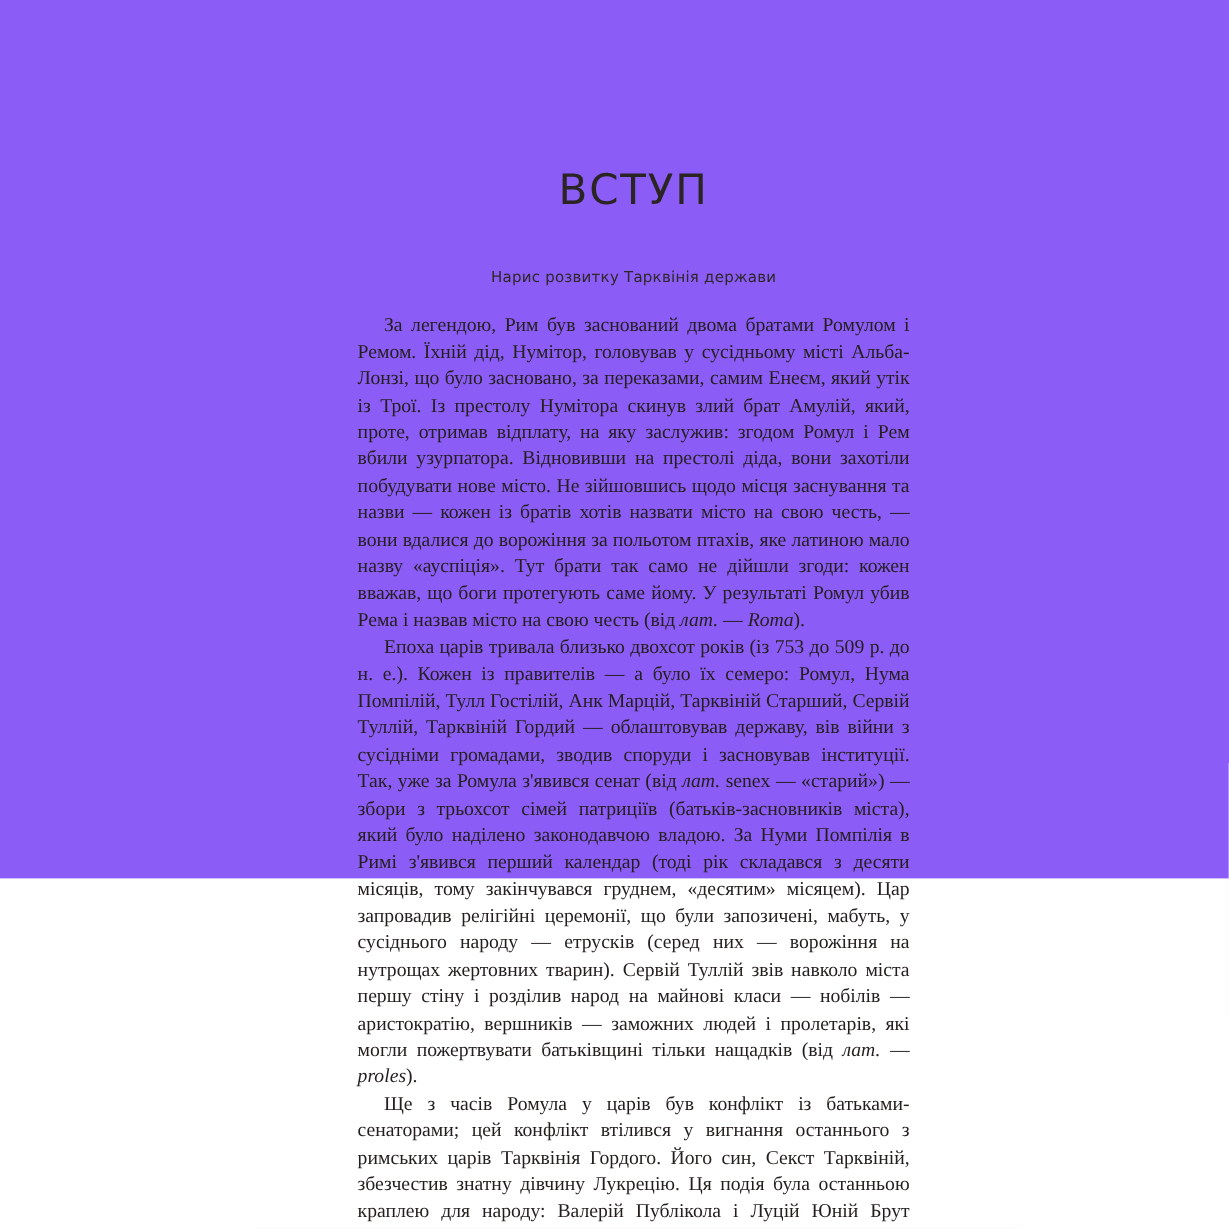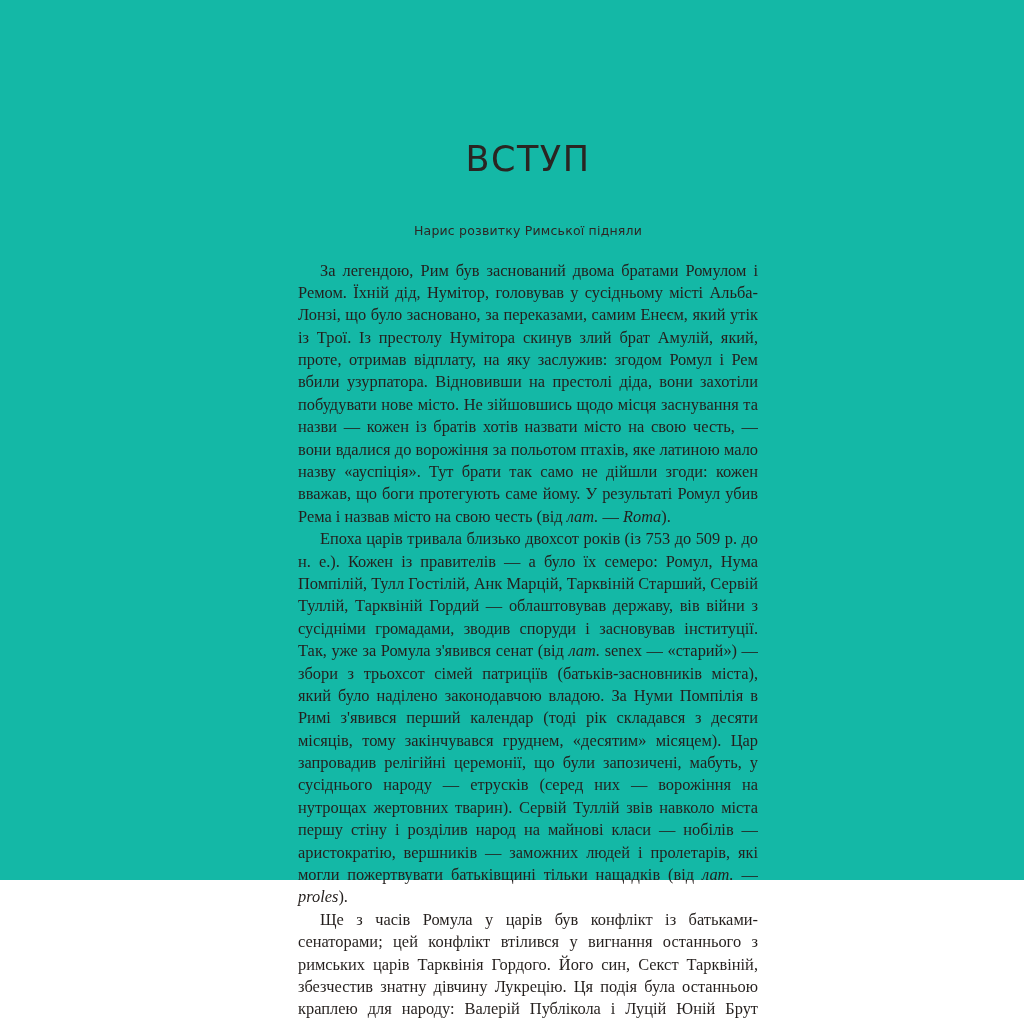--- a/index.html
+++ b/index.html
@@ -10,22 +10,22 @@
   body {
     width: 1024px;
     height: 1024px;
     font-family: "Liberation Serif", serif;
     color: #241f1d;
     -webkit-font-smoothing: antialiased;
   }
   .page {
     position: relative;
     width: 1024px;
-    height: 880px;
-    background: #14b8a6;
+    height: 732px;
+    background: #8b5cf6;
     box-sizing: border-box;
   }
   .content {
     position: absolute;
     left: 298px;
     top: 140px;
     width: 460px;
   }
   .chapter-title {
     font-family: "DejaVu Sans", sans-serif;
@@ -64,21 +64,21 @@
   }
 </style>
 </head>
 <body>
 
 <div class="page">
   <div class="content">
 
     <h1 class="chapter-title">ВСТУП</h1>
 
-    <div class="subtitle">Нарис розвитку Римської підняли</div>
+    <div class="subtitle">Нарис розвитку Тарквінія держави</div>
 
     <div class="body-text">
       <p>За легендою, Рим був заснований двома братами Ромулом і Ремом. Їхній дід, Нумітор, головував у сусідньому місті Альба-Лонзі, що було засновано, за переказами, самим Енеєм, який утік із Трої. Із престолу Нумітора скинув злий брат Амулій, який, проте, отримав відплату, на яку заслужив: згодом Ромул і Рем вбили узурпатора. Відновивши на престолі діда, вони захотіли побудувати нове місто. Не зійшовшись щодо місця заснування та назви — кожен із братів хотів назвати місто на свою честь, — вони вдалися до ворожіння за польотом птахів, яке латиною мало назву «ауспіція». Тут брати так само не дійшли згоди: кожен вважав, що боги протегують саме йому. У результаті Ромул убив Рема і назвав місто на свою честь (від <em><em>лат.</em></em> — <em>Roma</em>).</p>
       <p>Епоха царів тривала близько двохсот років (із 753 до 509 р. до н. е.). Кожен із правителів — а було їх семеро: Ромул, Нума Помпілій, Тулл Гостілій, Анк Марцій, Тарквіній Старший, Сервій Туллій, Тарквіній Гордий — облаштовував державу, вів війни з сусідніми громадами, зводив споруди і засновував інституції. Так, уже за Ромула з'явився сенат (від <em><em>лат.</em></em> senex — «старий») — збори з трьохсот сімей патриціїв (батьків-засновників міста), який було наділено законодавчою владою. За Нуми Помпілія в Римі з'явився перший календар (тоді рік складався з десяти місяців, тому закінчувався груднем, «десятим» місяцем). Цар запровадив релігійні церемонії, що були запозичені, мабуть, у сусіднього народу — етрусків (серед них — ворожіння на нутрощах жертовних тварин). Сервій Туллій звів навколо міста першу стіну і розділив народ на майнові класи — нобілів — аристократію, вершників — заможних людей і пролетарів, які могли пожертвувати батьківщині тільки нащадків (від <em><em>лат.</em></em> — <em>proles</em>).</p>
       <p>Ще з часів Ромула у царів був конфлікт із батьками-сенаторами; цей конфлікт втілився у вигнання останнього з римських царів Тарквінія Гордого. Його син, Секст Тарквіній, збезчестив знатну дівчину Лукрецію. Ця подія була останньою краплею для народу: Валерій Публікола і Луцій Юній Брут підняли повстання, вигнали царів і разом</p>
     </div>
 
   </div>
 </div>
 

